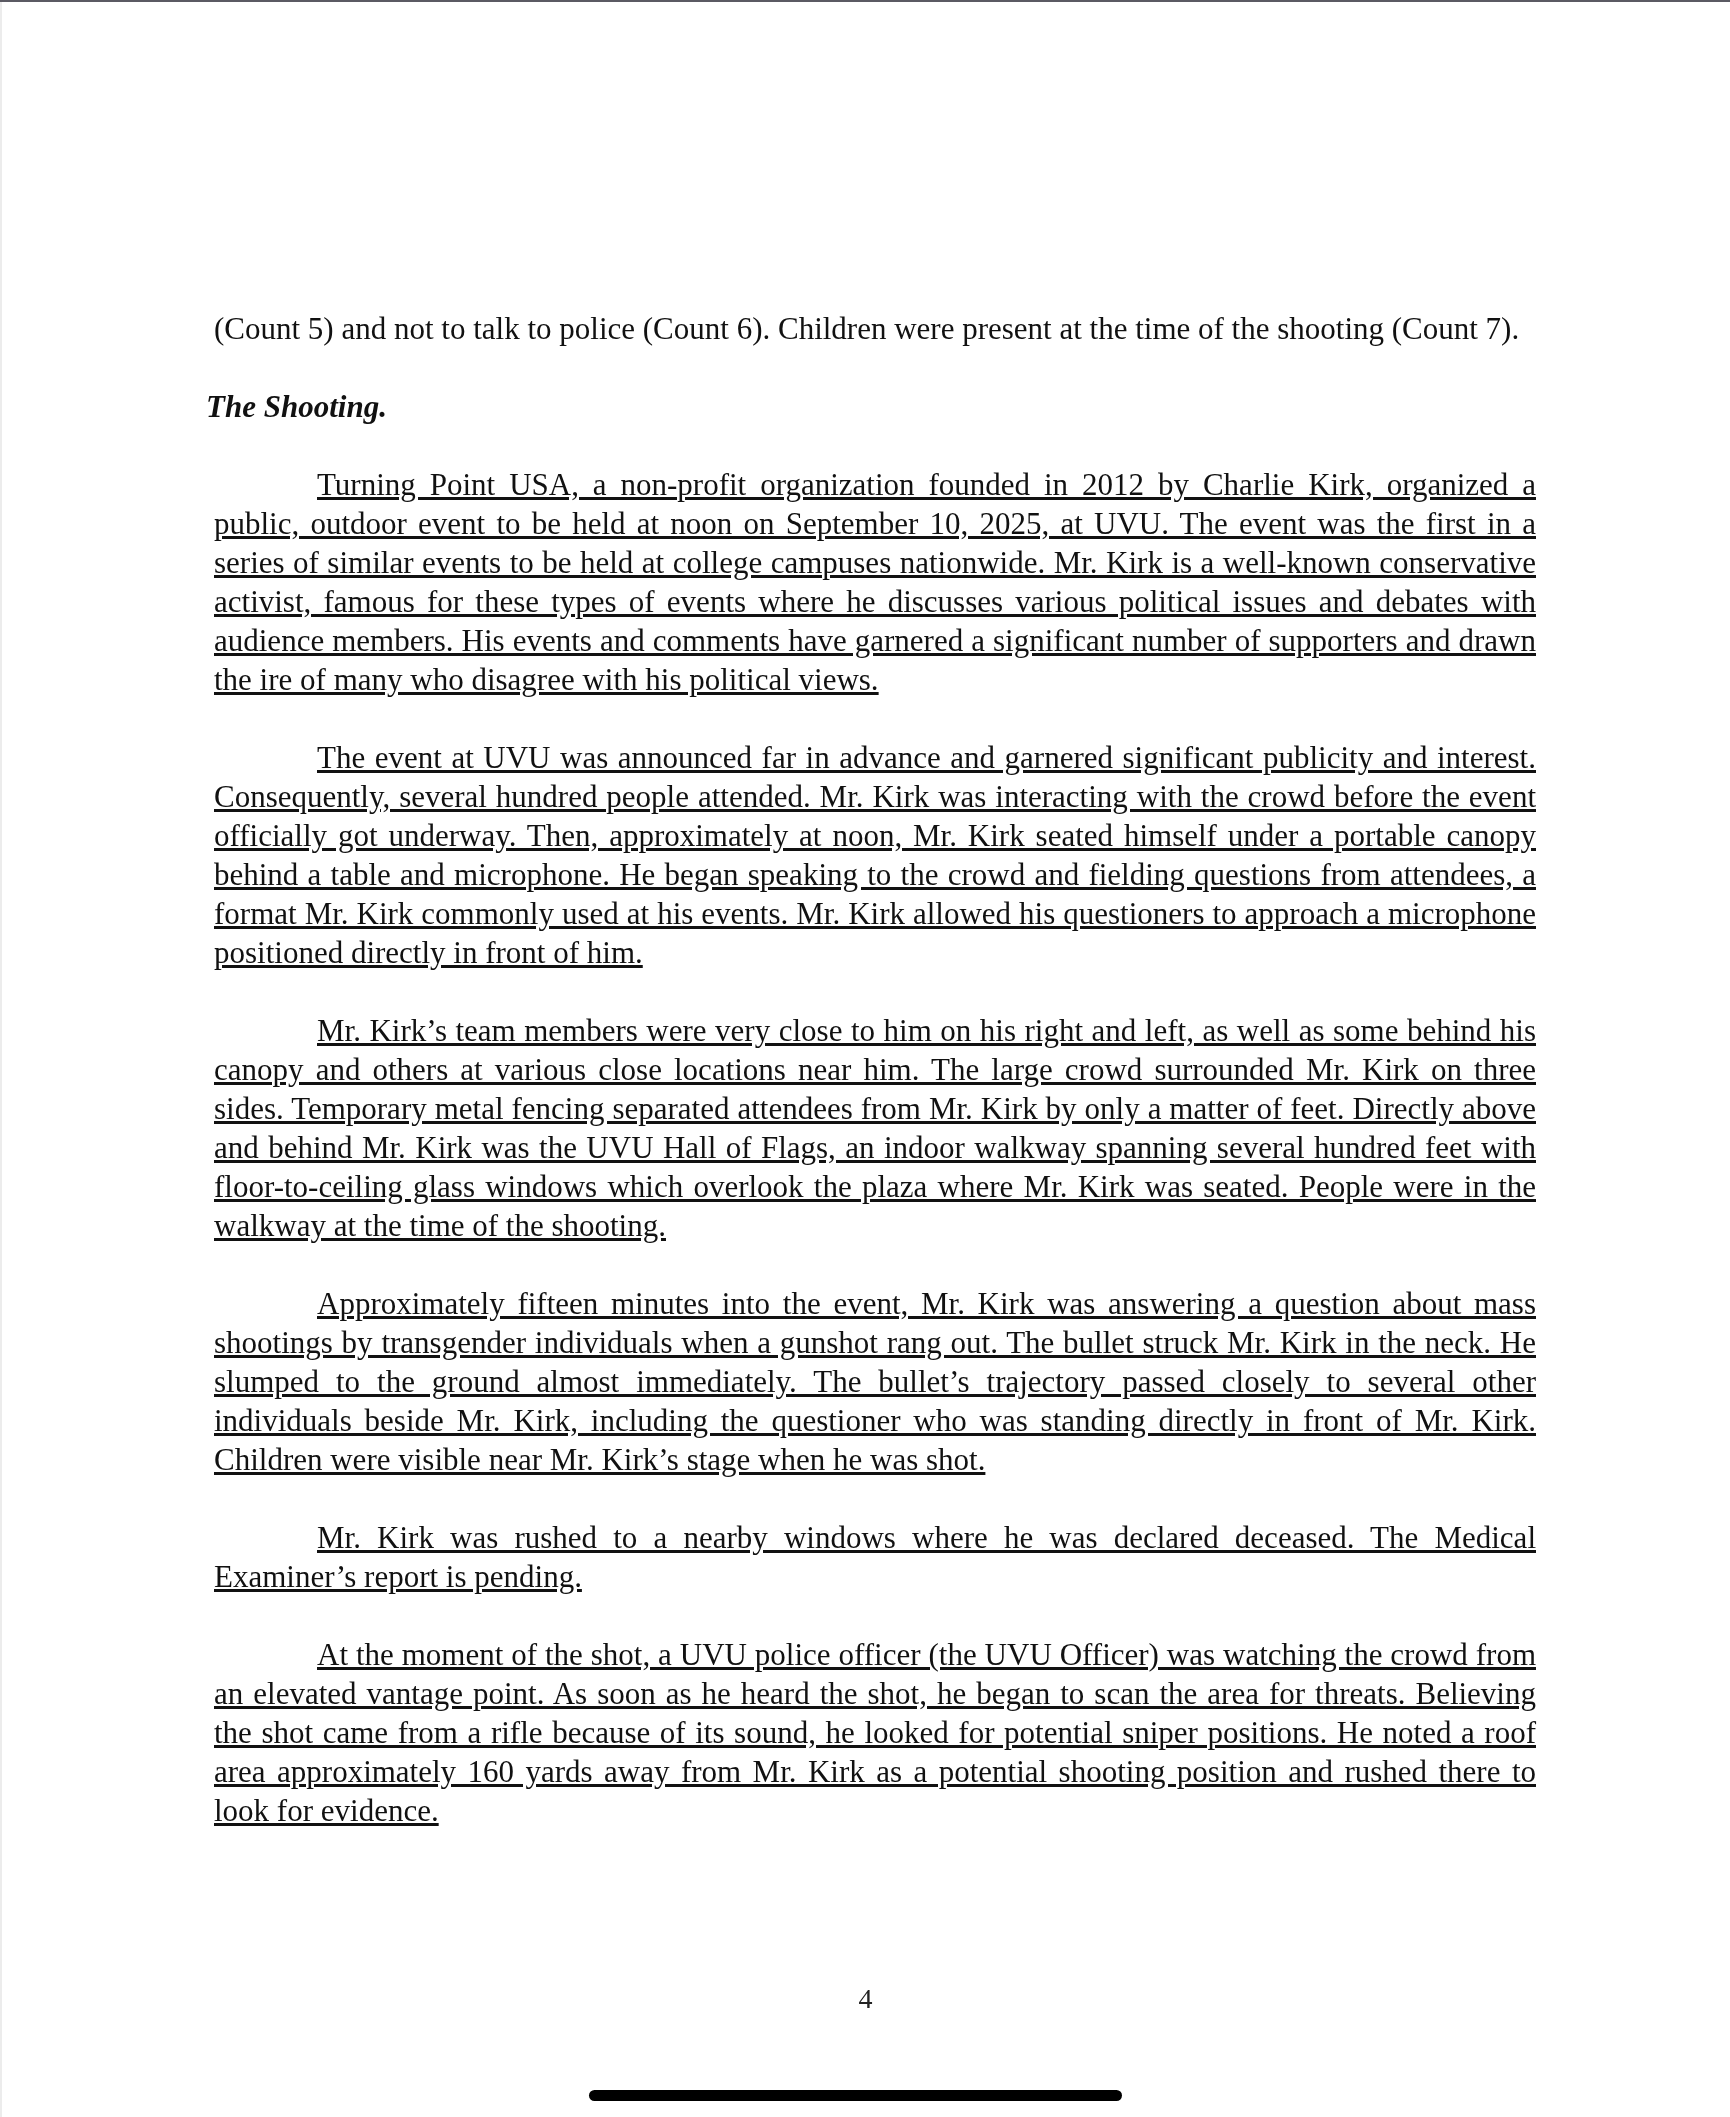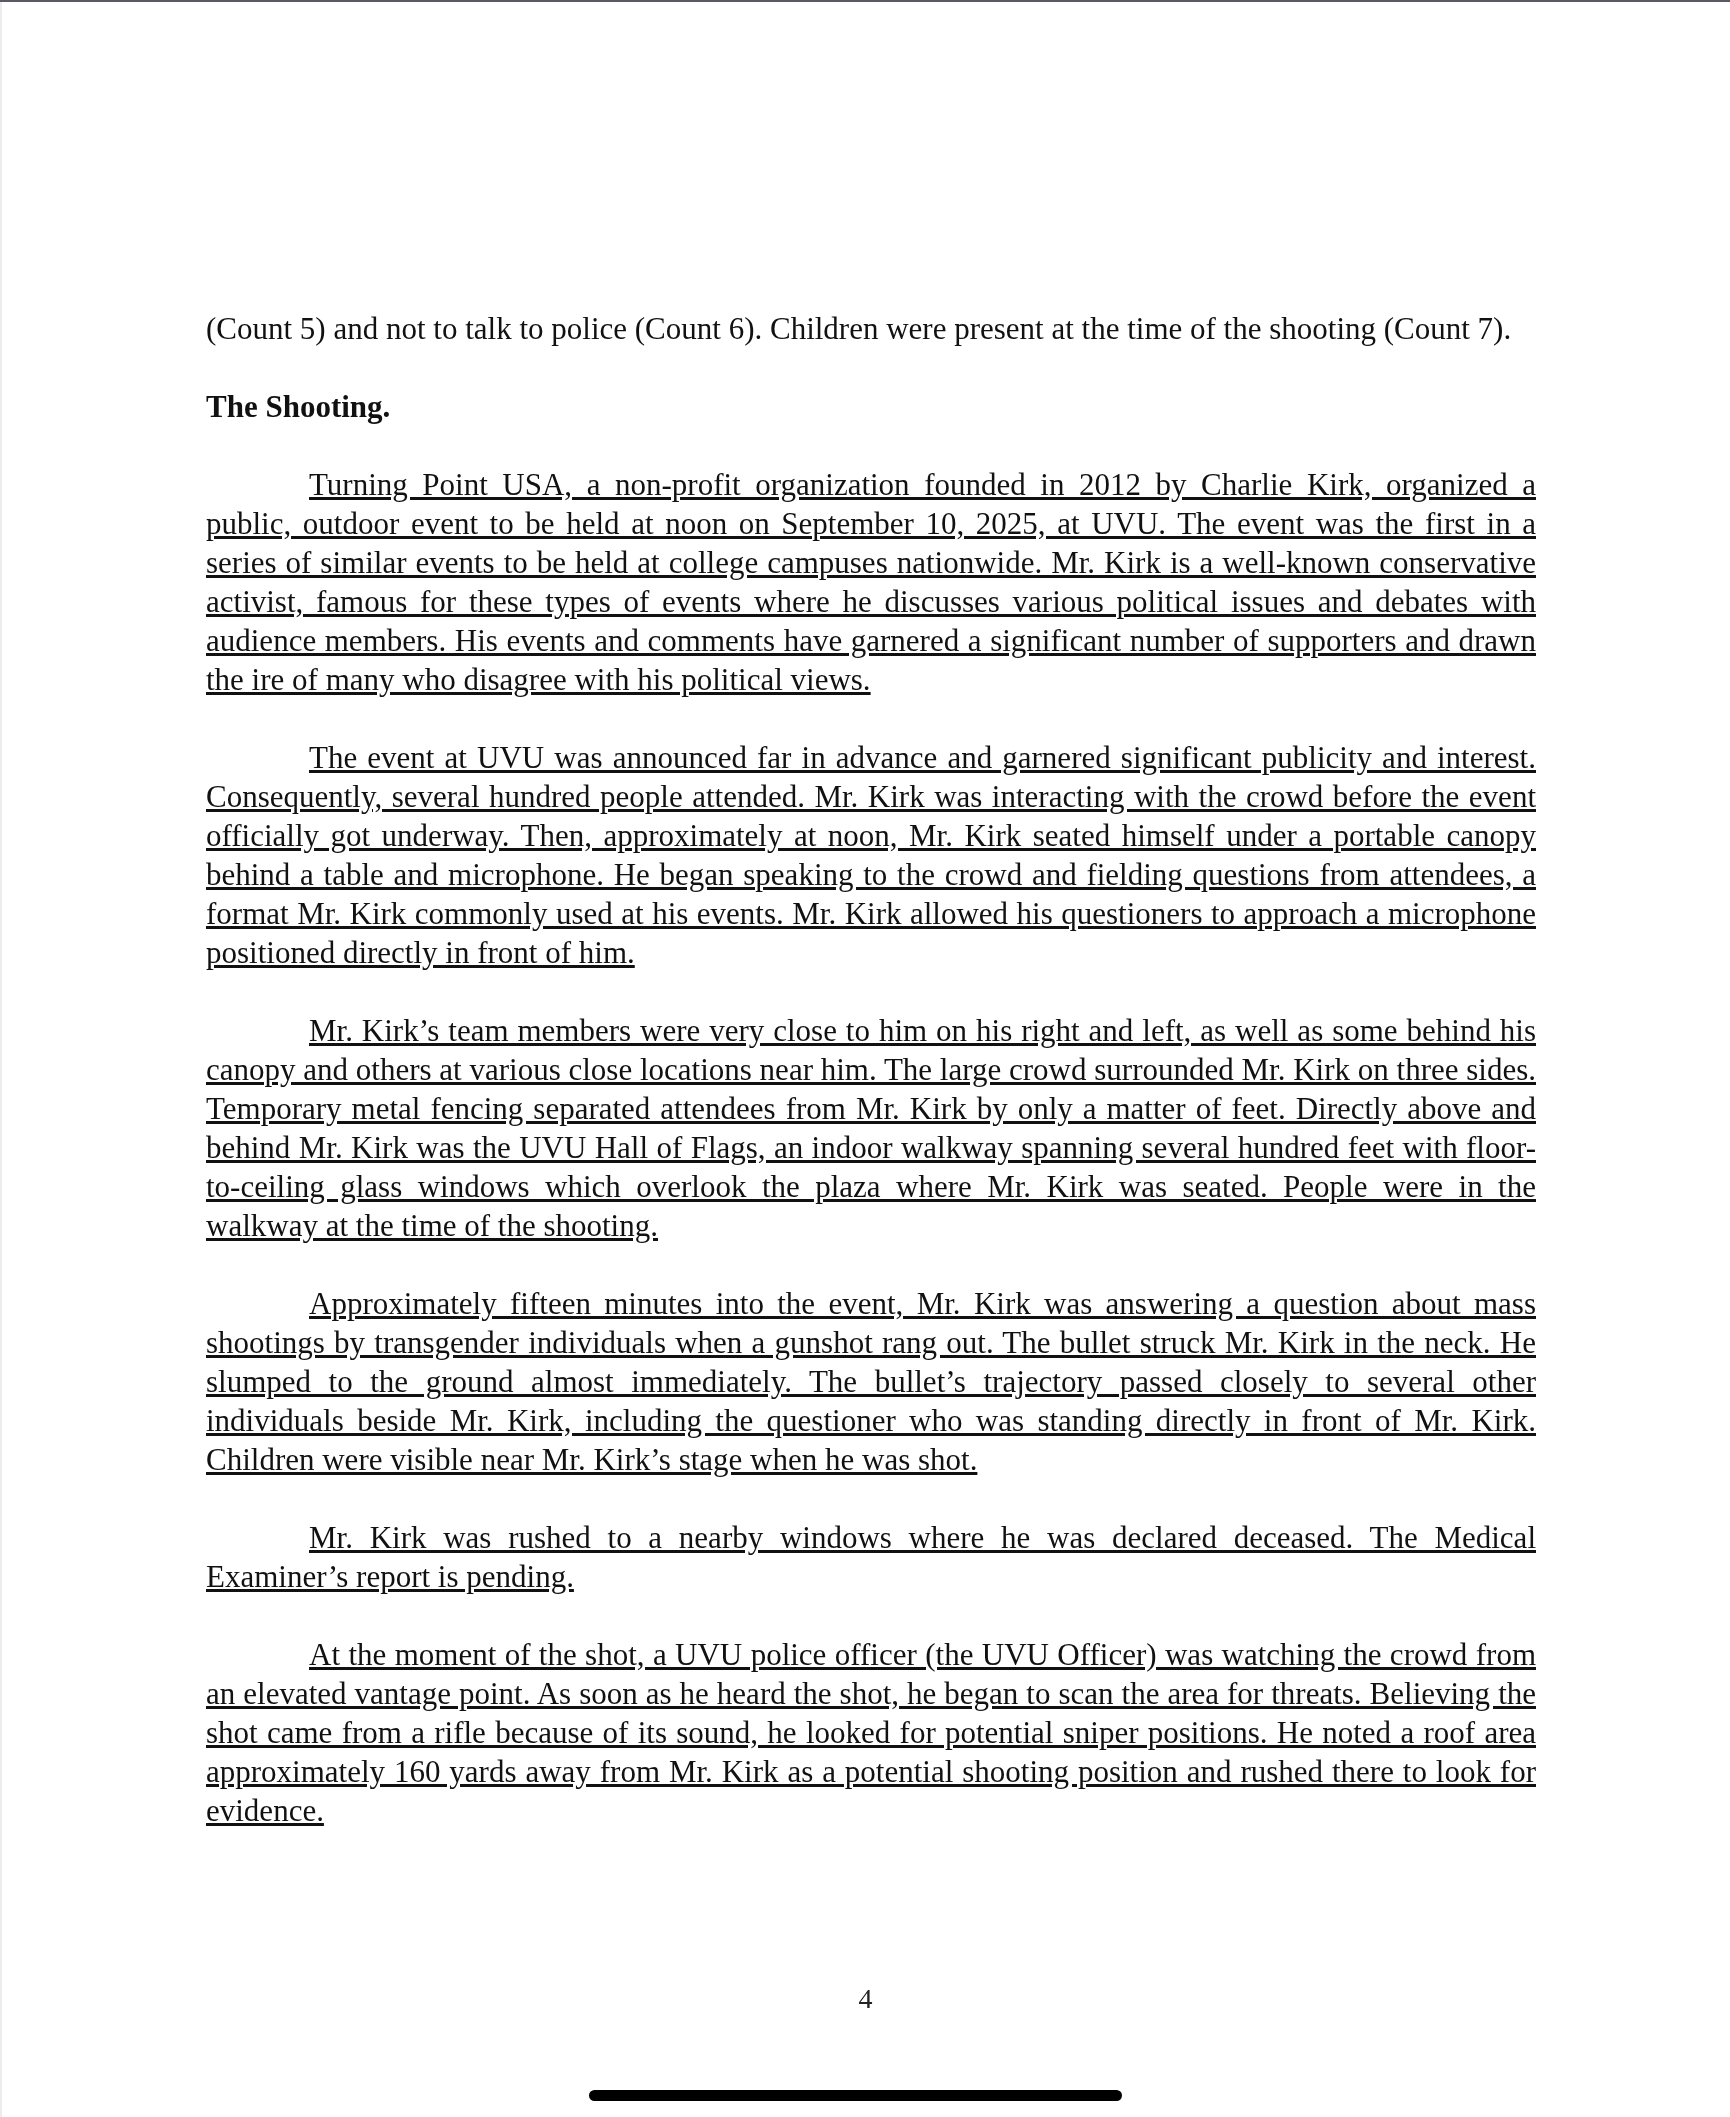--- a/index.html
+++ b/index.html
@@ -27,35 +27,36 @@
       width: 1.7px; height: 2115px;
       background: #ececec;
     }
     .page {
       position: absolute;
       left: 206px;
       top: 309px;
       width: 1330px;
     }
     .p {
-      margin: 0 0 39px 0;
+      margin: 0 0 39px 8px;
       font-size: 31px;
       line-height: 39px;
       text-align: justify;
       text-align-last: left;
     }
     .p.indent {
       text-indent: 103px;
       text-decoration: underline;
     }
     .h {
       margin: 0 0 39px 0;
       font-size: 31px;
       line-height: 39px;
       font-weight: bold;
+      font-style: italic;
     }
     .page-number {
       position: absolute;
       left: 0;
       width: 1731px;
       top: 1982px;
       text-align: center;
       font-size: 28px;
       line-height: 34px;
       color: #222222;

